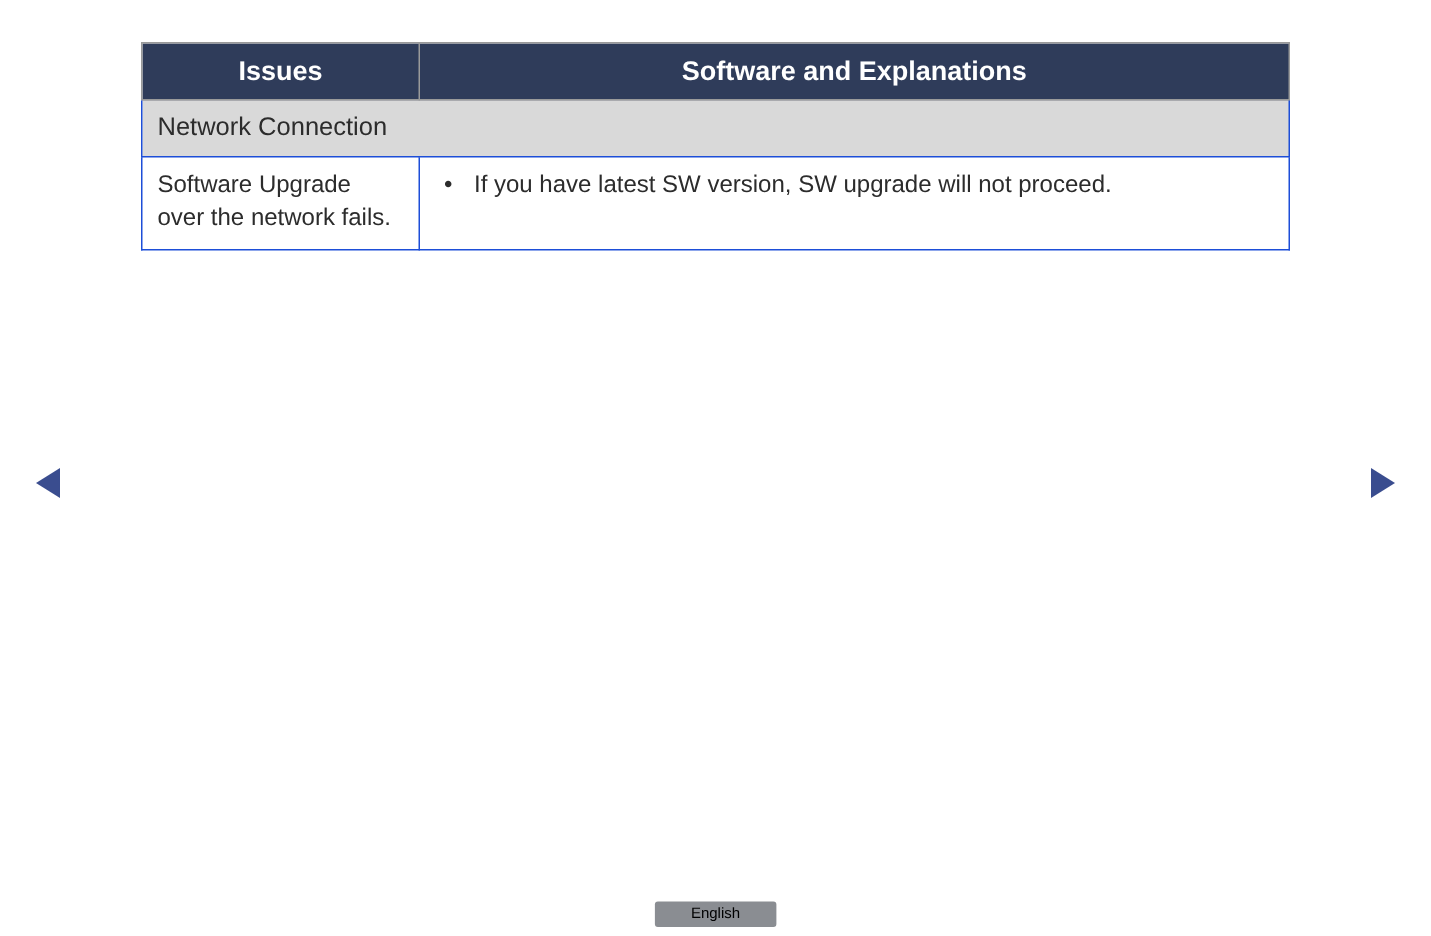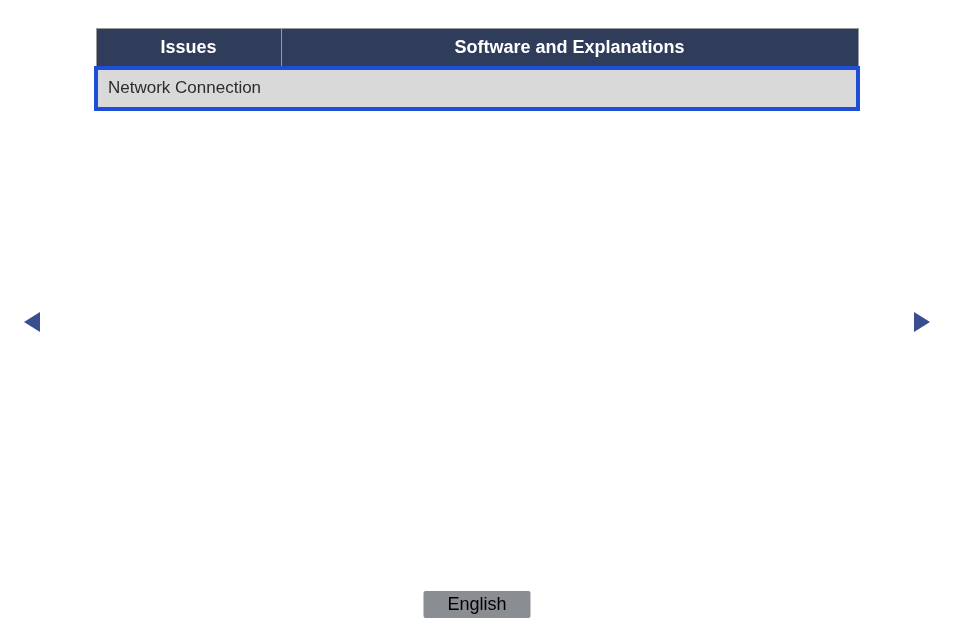--- a/index.html
+++ b/index.html
@@ -28,21 +28,21 @@
       font-weight: bold;
       font-size: 18px;
       padding: 8px 6px;
       border: 1px solid #9a9a9a;
       text-align: center;
     }
     table.troubleshoot th.col-issues {
       width: 185px;
     }
     table.troubleshoot td {
-      border: 4px solid #1d4ed8;
+      border: 1px solid #1d4ed8;
       font-size: 16px;
       color: #2c2c2c;
       vertical-align: top;
       padding: 8px 10px 10px 10px;
       line-height: 1.35;
     }
     tr.section-row td {
       background: #d9d9d9;
       font-size: 17px;
       padding: 7px 10px;
@@ -87,40 +87,48 @@
       border-bottom: 10px solid transparent;
       border-left: 16px solid #3a4d8f;
     }
     .lang-badge {
       position: absolute;
       bottom: 6px;
       left: 50%;
       transform: translateX(-50%);
       background: #8a8d92;
       color: #000000;
-      font-size: 18px;
+      font-size: 10px;
       padding: 3px 24px;
       border-radius: 2px;
     }
   </style>
 </head>
 <body>
 
 <div class="content-area">
   <table class="troubleshoot">
     <thead>
       <tr>
         <th class="col-issues">Issues</th>
         <th class="col-solutions">Software and Explanations</th>
       </tr>
     </thead>
     <tbody>
       <tr class="section-row">
         <td colspan="2">Network Connection</td>
       </tr>
+      <tr>
+        <td class="issue-cell">Software Upgrade over the network fails.</td>
+        <td class="sol-cell">
+          <ul>
+            <li>If you have latest SW version, SW upgrade will not proceed.</li>
+          </ul>
+        </td>
+      </tr>
     </tbody>
   </table>
 </div>
 
 <div class="nav-arrow nav-prev"></div>
 <div class="nav-arrow nav-next"></div>
 
 <div class="lang-badge">English</div>
 
 </body></html>

